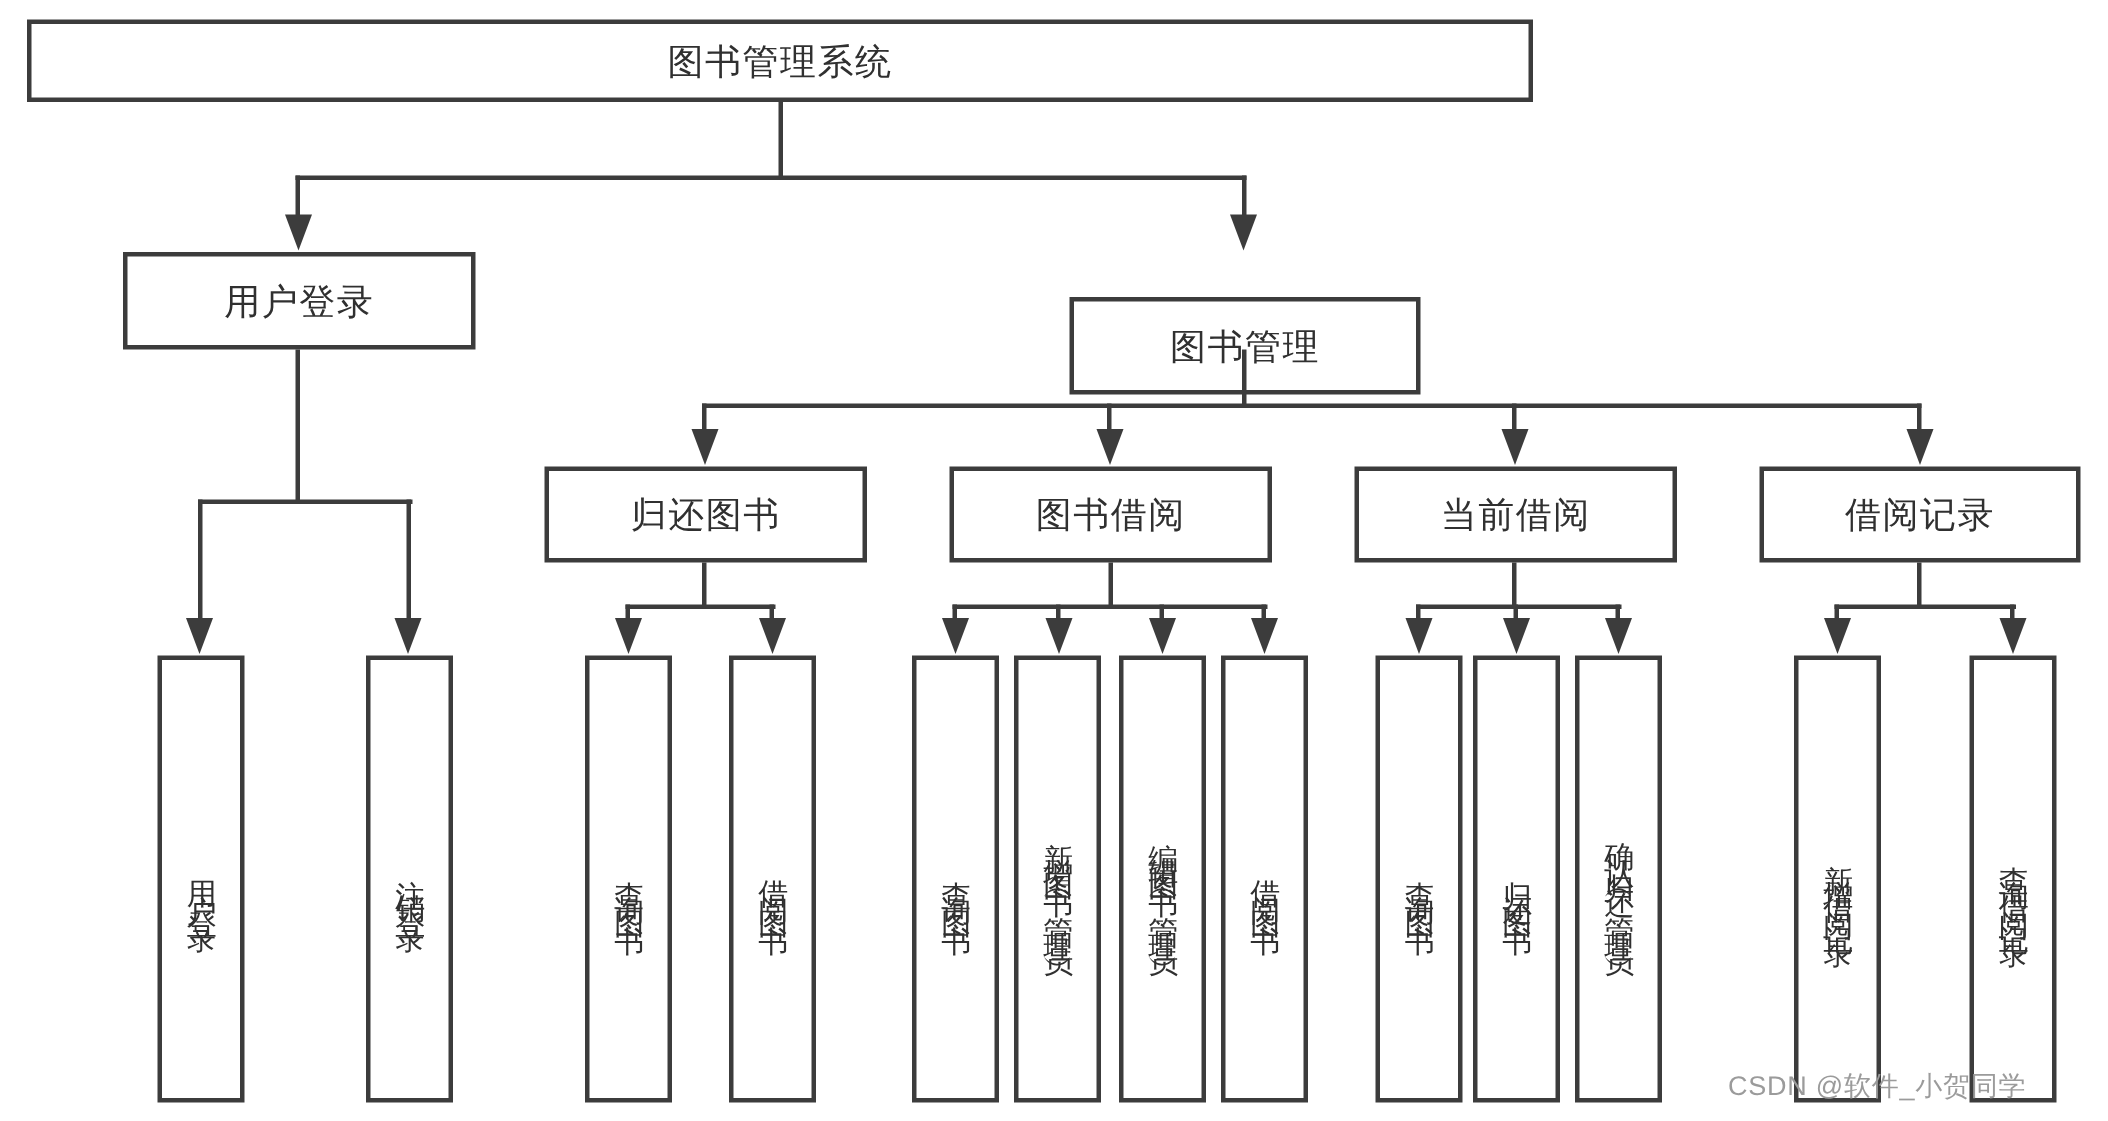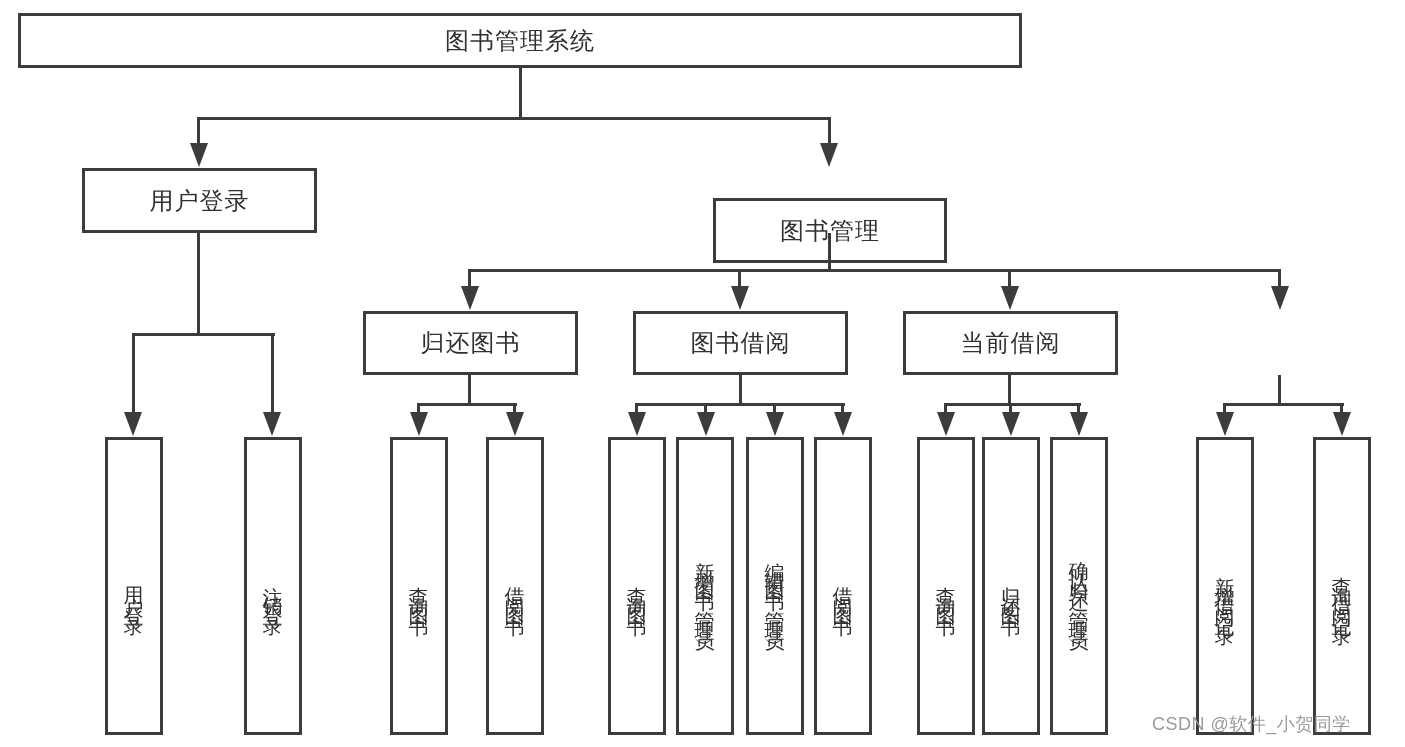--- a/index.html
+++ b/index.html
@@ -83,20 +83,23 @@
 
   <div class="box" style="left:363px;top:311px;width:215px;height:64px;">
     <span>归还图书</span>
   </div>
   <div class="box" style="left:903px;top:311px;width:215px;height:64px;">
     <span>当前借阅</span>
   </div>
   <div class="box" style="left:633px;top:311px;width:215px;height:64px;">
     <span>图书借阅</span>
   </div>
+  <div class="box" style="left:1173px;top:311px;width:214px;height:64px;">
+    <span>借阅记录</span>
+  </div>
 
   <div class="vl" style="left:468px;top:375px;height:31px;"></div>
   <div class="hl" style="left:417px;top:403px;width:100px;"></div>
   <div class="vl" style="left:417px;top:403px;height:11px;"></div>
   <div class="ah" style="left:410px;top:412px;"></div>
   <div class="vl" style="left:513px;top:403px;height:11px;"></div>
   <div class="ah" style="left:506px;top:412px;"></div>
 
   <div class="vl" style="left:739px;top:375px;height:31px;"></div>
   <div class="hl" style="left:635px;top:403px;width:210px;"></div>

